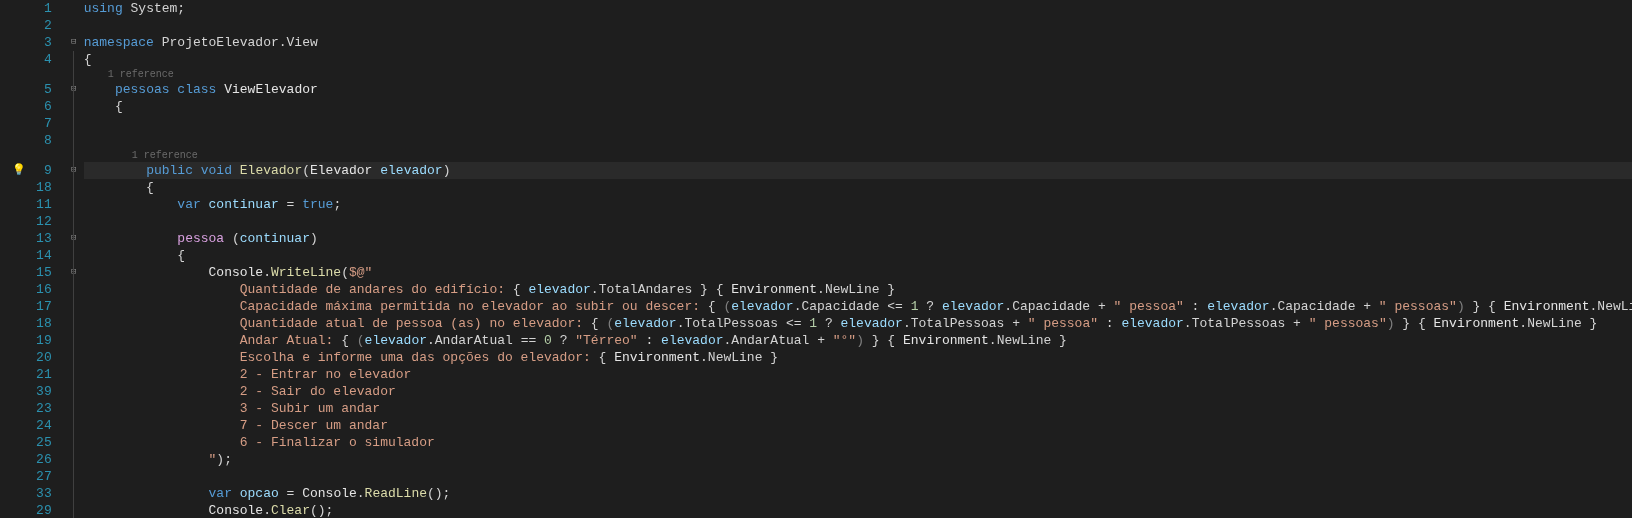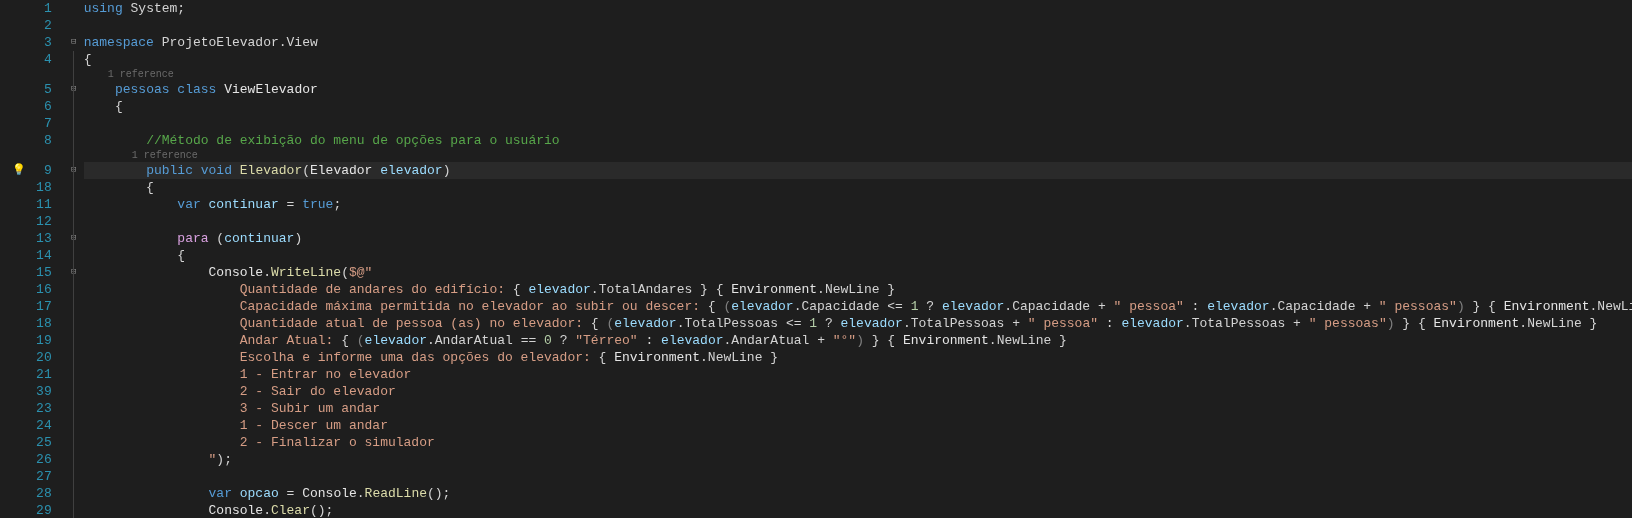--- a/index.html
+++ b/index.html
@@ -170,21 +170,21 @@
     <div class="ln">
         <span class="num">25</span>
       </div>
     <div class="ln">
         <span class="num">26</span>
       </div>
     <div class="ln">
         <span class="num">27</span>
       </div>
     <div class="ln">
-        <span class="num">28</span>
+        <span class="num">33</span>
       </div>
     <div class="ln">
         <span class="num">29</span>
       </div>
   </div>
 
   <div class="fold-gutter">
     <div class="vline"></div>
     <div class="fold"></div>
     <div class="fold"></div>
@@ -207,38 +207,38 @@
 
   <div class="code">
     <div class="row"><span class="kw">using</span><span class="pn"> </span><span class="pn">System</span><span class="pn">;</span></div>
     <div class="row"></div>
     <div class="row"><span class="kw">namespace</span><span class="pn"> </span><span class="pn">ProjetoElevador.View</span></div>
     <div class="row"><span class="pn">{</span></div>
     <div class="codelens">    <span>1 reference</span></div>
     <div class="row"><span class="pn">    </span><span class="kw">pessoas</span><span class="pn"> </span><span class="kw">class</span><span class="pn"> </span><span class="type">ViewElevador</span></div>
     <div class="row"><span class="pn">    {</span></div>
     <div class="row"></div>
-    <div class="row"><span class="pn">        </span><span class="cmt">//Método de exibição do menu de opções para o usuário</span></div>
+    <div class="row"><span class="pn">        </span></div>
     <div class="codelens">        <span>1 reference</span></div>
     <div class="row hl"><span class="pn">        </span><span class="kw">public</span><span class="pn"> </span><span class="kw">void</span><span class="pn"> </span><span class="mth">Elevador</span><span class="pn">(</span><span class="type">Elevador</span><span class="pn"> </span><span class="id">elevador</span><span class="pn">)</span></div>
     <div class="row"><span class="pn">        {</span></div>
     <div class="row"><span class="pn">            </span><span class="kw">var</span><span class="pn"> </span><span class="id">continuar</span><span class="pn"> = </span><span class="kw">true</span><span class="pn">;</span></div>
     <div class="row"></div>
-    <div class="row"><span class="pn">            </span><span class="kw2">para</span><span class="pn"> (</span><span class="id">continuar</span><span class="pn">)</span></div>
+    <div class="row"><span class="pn">            </span><span class="kw2">pessoa</span><span class="pn"> (</span><span class="id">continuar</span><span class="pn">)</span></div>
     <div class="row"><span class="pn">            {</span></div>
     <div class="row"><span class="pn">                </span><span class="type">Console</span><span class="pn">.</span><span class="mth">WriteLine</span><span class="pn">(</span><span class="str">$@"</span></div>
     <div class="row"><span class="str">                    </span><span class="str">Quantidade de andares do edifício: </span><span class="pn">{ </span><span class="id">elevador</span><span class="pn">.</span><span class="prop">TotalAndares</span><span class="pn"> } { </span><span class="type">Environment</span><span class="pn">.</span><span class="prop">NewLine</span><span class="pn"> }</span></div>
     <div class="row"><span class="str">                    </span><span class="str">Capacidade máxima permitida no elevador ao subir ou descer: </span><span class="pn">{ </span><span class="mute">(</span><span class="id">elevador</span><span class="pn">.</span><span class="prop">Capacidade</span><span class="pn"> &lt;= </span><span class="num">1</span><span class="pn"> ? </span><span class="id">elevador</span><span class="pn">.</span><span class="prop">Capacidade</span><span class="pn"> + </span><span class="str">" pessoa"</span><span class="pn"> : </span><span class="id">elevador</span><span class="pn">.</span><span class="prop">Capacidade</span><span class="pn"> + </span><span class="str">" pessoas"</span><span class="mute">)</span><span class="pn"> } { </span><span class="type">Environment</span><span class="pn">.</span><span class="prop">NewLine</span></div>
     <div class="row"><span class="str">                    </span><span class="str">Quantidade atual de pessoa (as) no elevador: </span><span class="pn">{ </span><span class="mute">(</span><span class="id">elevador</span><span class="pn">.</span><span class="prop">TotalPessoas</span><span class="pn"> &lt;= </span><span class="num">1</span><span class="pn"> ? </span><span class="id">elevador</span><span class="pn">.</span><span class="prop">TotalPessoas</span><span class="pn"> + </span><span class="str">" pessoa"</span><span class="pn"> : </span><span class="id">elevador</span><span class="pn">.</span><span class="prop">TotalPessoas</span><span class="pn"> + </span><span class="str">" pessoas"</span><span class="mute">)</span><span class="pn"> } { </span><span class="type">Environment</span><span class="pn">.</span><span class="prop">NewLine</span><span class="pn"> }</span></div>
     <div class="row"><span class="str">                    </span><span class="str">Andar Atual: </span><span class="pn">{ </span><span class="mute">(</span><span class="id">elevador</span><span class="pn">.</span><span class="prop">AndarAtual</span><span class="pn"> == </span><span class="num">0</span><span class="pn"> ? </span><span class="str">"Térreo"</span><span class="pn"> : </span><span class="id">elevador</span><span class="pn">.</span><span class="prop">AndarAtual</span><span class="pn"> + </span><span class="str">"°"</span><span class="mute">)</span><span class="pn"> } { </span><span class="type">Environment</span><span class="pn">.</span><span class="prop">NewLine</span><span class="pn"> }</span></div>
     <div class="row"><span class="str">                    </span><span class="str">Escolha e informe uma das opções do elevador: </span><span class="pn">{ </span><span class="type">Environment</span><span class="pn">.</span><span class="prop">NewLine</span><span class="pn"> }</span></div>
-    <div class="row"><span class="str">                    </span><span class="str">1 - Entrar no elevador</span></div>
+    <div class="row"><span class="str">                    </span><span class="str">2 - Entrar no elevador</span></div>
     <div class="row"><span class="str">                    </span><span class="str">2 - Sair do elevador</span></div>
     <div class="row"><span class="str">                    </span><span class="str">3 - Subir um andar</span></div>
-    <div class="row"><span class="str">                    </span><span class="str">1 - Descer um andar</span></div>
-    <div class="row"><span class="str">                    </span><span class="str">2 - Finalizar o simulador</span></div>
+    <div class="row"><span class="str">                    </span><span class="str">7 - Descer um andar</span></div>
+    <div class="row"><span class="str">                    </span><span class="str">6 - Finalizar o simulador</span></div>
     <div class="row"><span class="str">                </span><span class="str">"</span><span class="pn">);</span></div>
     <div class="row"></div>
     <div class="row"><span class="pn">                </span><span class="kw">var</span><span class="pn"> </span><span class="id">opcao</span><span class="pn"> = </span><span class="type">Console</span><span class="pn">.</span><span class="mth">ReadLine</span><span class="pn">();</span></div>
     <div class="row"><span class="pn">                </span><span class="type">Console</span><span class="pn">.</span><span class="mth">Clear</span><span class="pn">();</span></div>
   </div>
 
 </div>
 
 </body></html>

